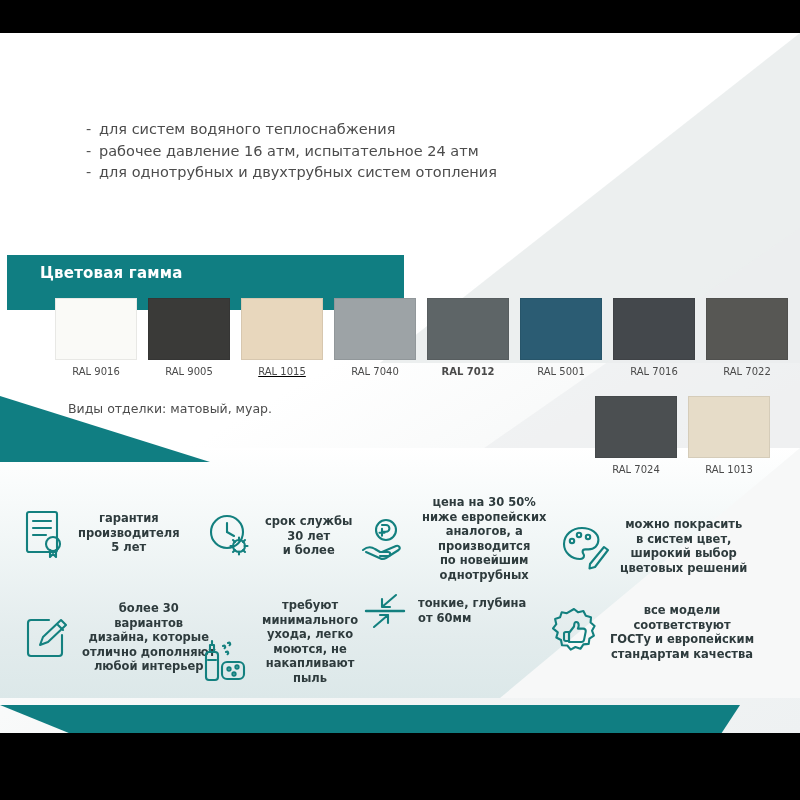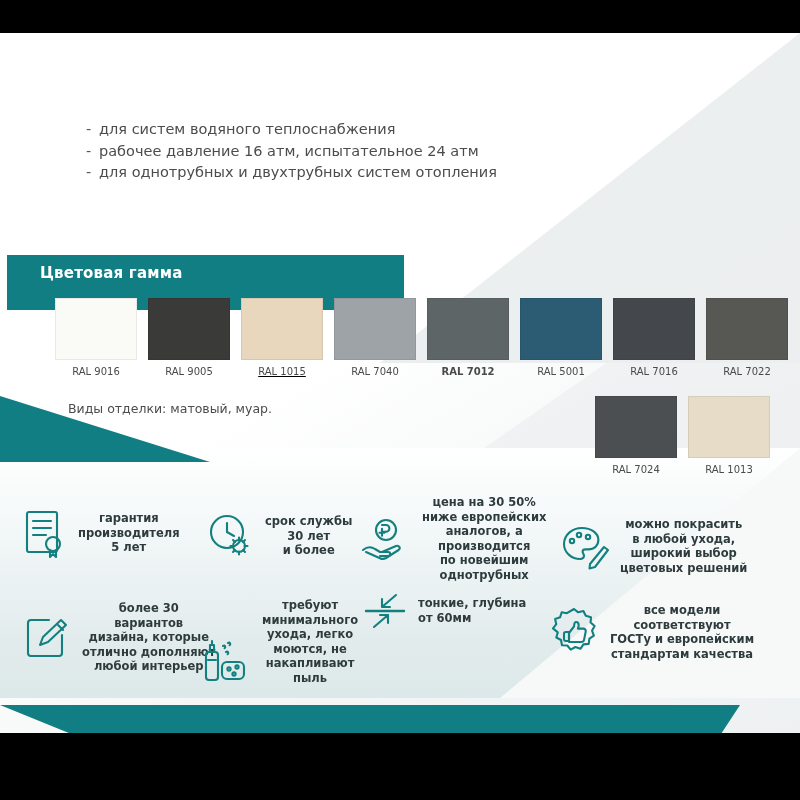--- a/index.html
+++ b/index.html
@@ -192,21 +192,21 @@
           <svg width="50" height="48" viewBox="0 0 50 48">
             <path d="M22 6C12 6 4 13 4 22c0 9 8 15 16 15 3 0 4-1.6 4-3.4 0-1.6-1.4-2.2-1.4-3.8 0-1.4 1.2-2.4 2.8-2.4h3c6 0 10-4 10-9.6C38.4 11 31 6 22 6Z" stroke="#13807f" fill="none" stroke-width="2.1" stroke-linecap="round" stroke-linejoin="round"></path>
             <circle cx="12" cy="19" r="2.2" stroke="#13807f" fill="none" stroke-width="2.1" stroke-linecap="round" stroke-linejoin="round"></circle>
             <circle cx="19" cy="13" r="2.2" stroke="#13807f" fill="none" stroke-width="2.1" stroke-linecap="round" stroke-linejoin="round"></circle>
             <circle cx="28" cy="15" r="2.2" stroke="#13807f" fill="none" stroke-width="2.1" stroke-linecap="round" stroke-linejoin="round"></circle>
             <path d="M30 42l14-17 4 3-13 17-5.5 1.5z" stroke="#13807f" fill="none" stroke-width="2.1" stroke-linecap="round" stroke-linejoin="round"></path>
           </svg>
         </div>
         <div class="txt">
           <div>можно покрасить</div>
-          <div>в любой ухода,</div>
+          <div>в систем цвет,</div>
           <div>широкий выбор</div>
           <div>цветовых решений</div>
         </div>
       </div>
     <div class="feat" id="feat-4" style="left:22px;top:568px;">
         <div class="ico">
           <svg width="50" height="48" viewBox="0 0 50 48">
             <path d="M40 22v18a3 3 0 0 1-3 3H9a3 3 0 0 1-3-3V10a3 3 0 0 1 3-3h18" stroke="#13807f" fill="none" stroke-width="2.1" stroke-linecap="round" stroke-linejoin="round"></path>
             <path d="M18 32l3-8 18-17 5 5-18 17z" stroke="#13807f" fill="none" stroke-width="2.1" stroke-linecap="round" stroke-linejoin="round"></path>
             <path d="M36 12l5 5" stroke="#13807f" fill="none" stroke-width="2.1" stroke-linecap="round" stroke-linejoin="round"></path>

